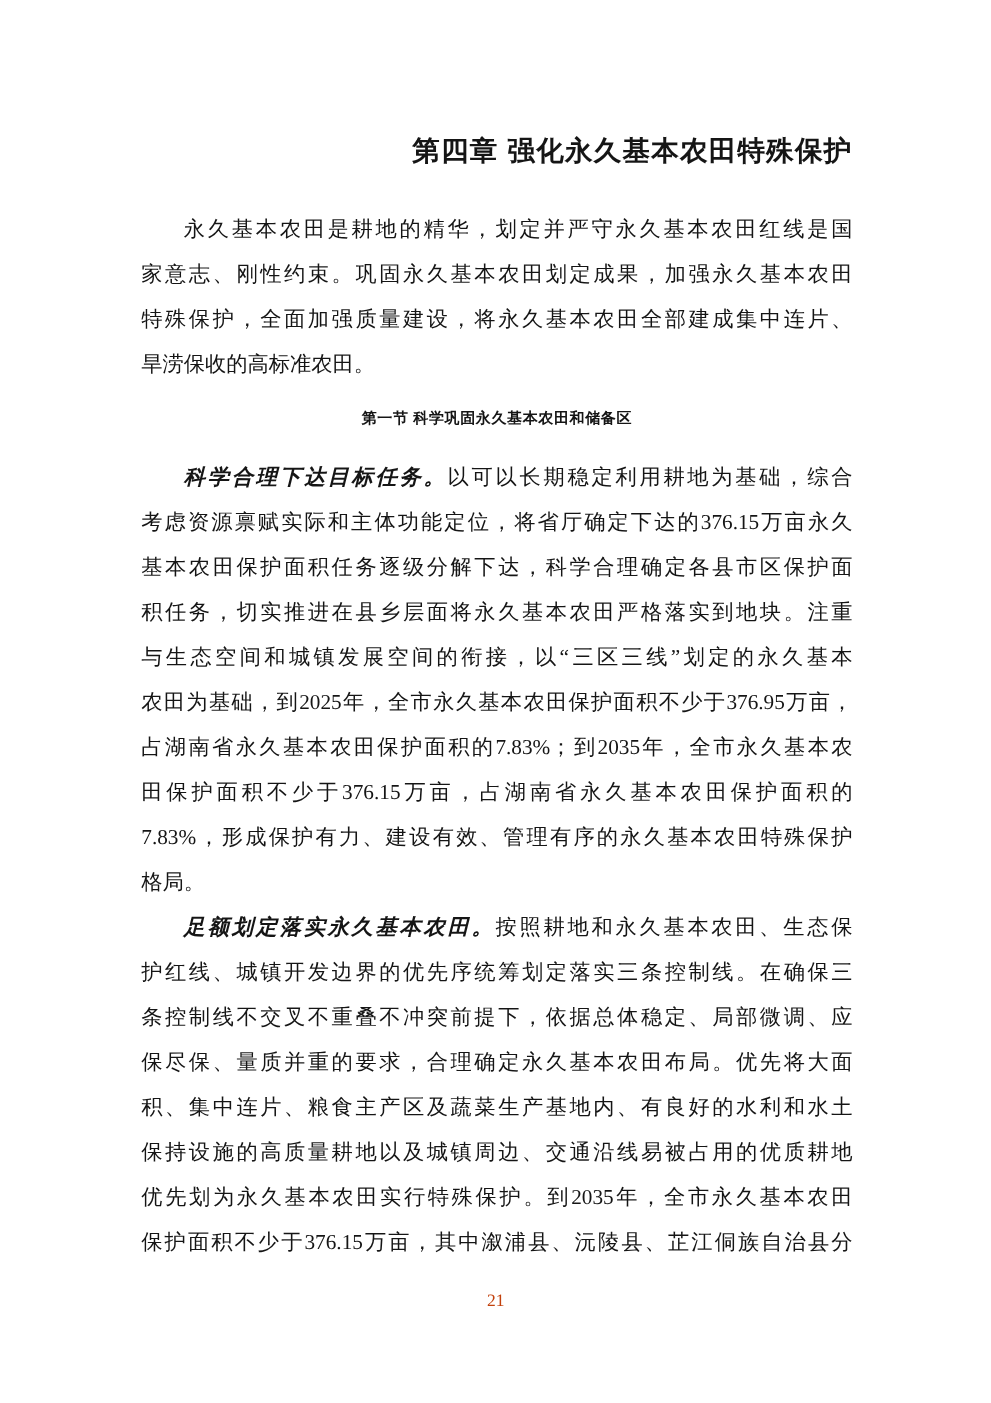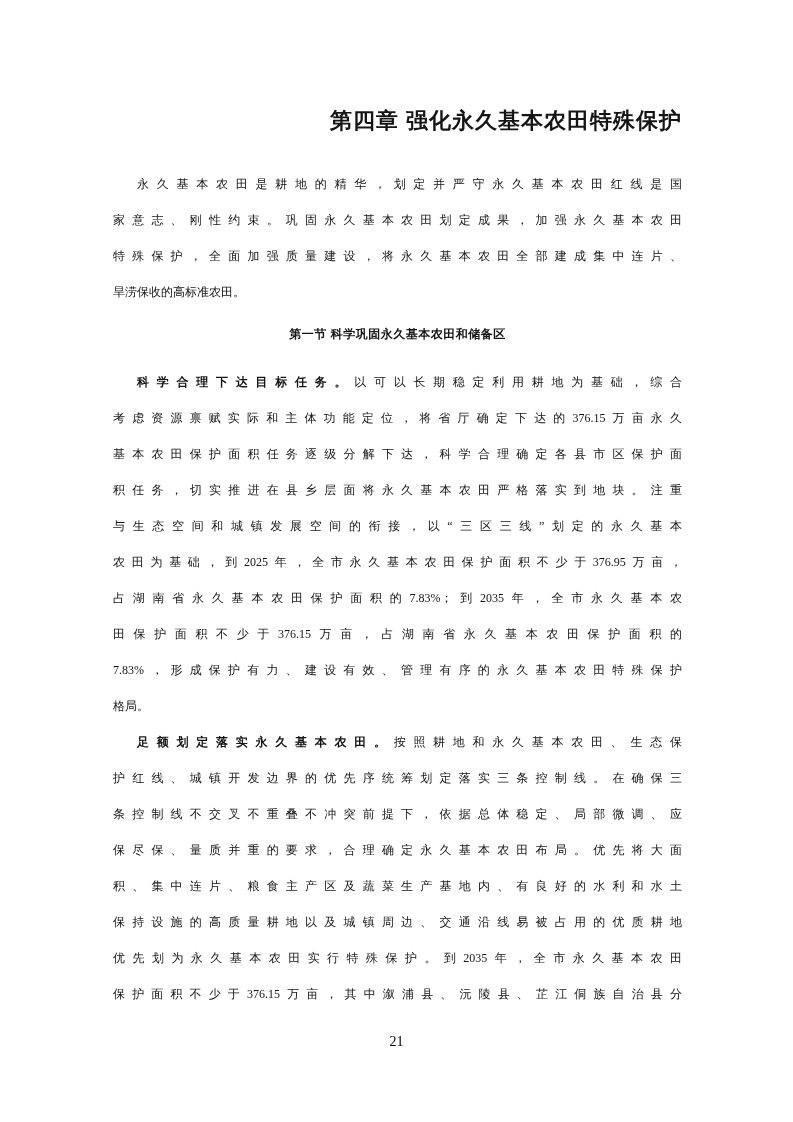--- a/index.html
+++ b/index.html
@@ -36,47 +36,48 @@
     font-size: 12px;
     line-height: 32px;
     text-align: center;
     letter-spacing: 0.5px;
     margin: 8px 0 14px 0;
   }
   .para {
     margin: 0;
   }
   .line {
-    font-size: 12px;
+    font-size: 17px;
     line-height: 36px;
     height: 36px;
     overflow: hidden;
     text-align: justify;
     text-align-last: justify;
   }
   .line.first {
     text-indent: 2em;
   }
   .line.last {
     text-align: center;
     text-align-last: left;
   }
   .lead {
     font-family: "Liberation Sans", "DejaVu Sans", sans-serif;
     font-weight: 700;
+    font-style: italic;
   }
   .page-number {
     position: absolute;
     left: 0;
     top: 1034px;
     width: 100%;
     text-align: center;
     font-size: 14px;
     font-family: "Liberation Serif", "DejaVu Serif", serif;
-    color: #000000;
+    color: #c2410c;
   }
 </style>
 </head>
 <body>
 
 <div class="page">
 
   <h1 class="chapter-title">第四章 强化永久基本农田特殊保护</h1>
 
   <div class="para">

